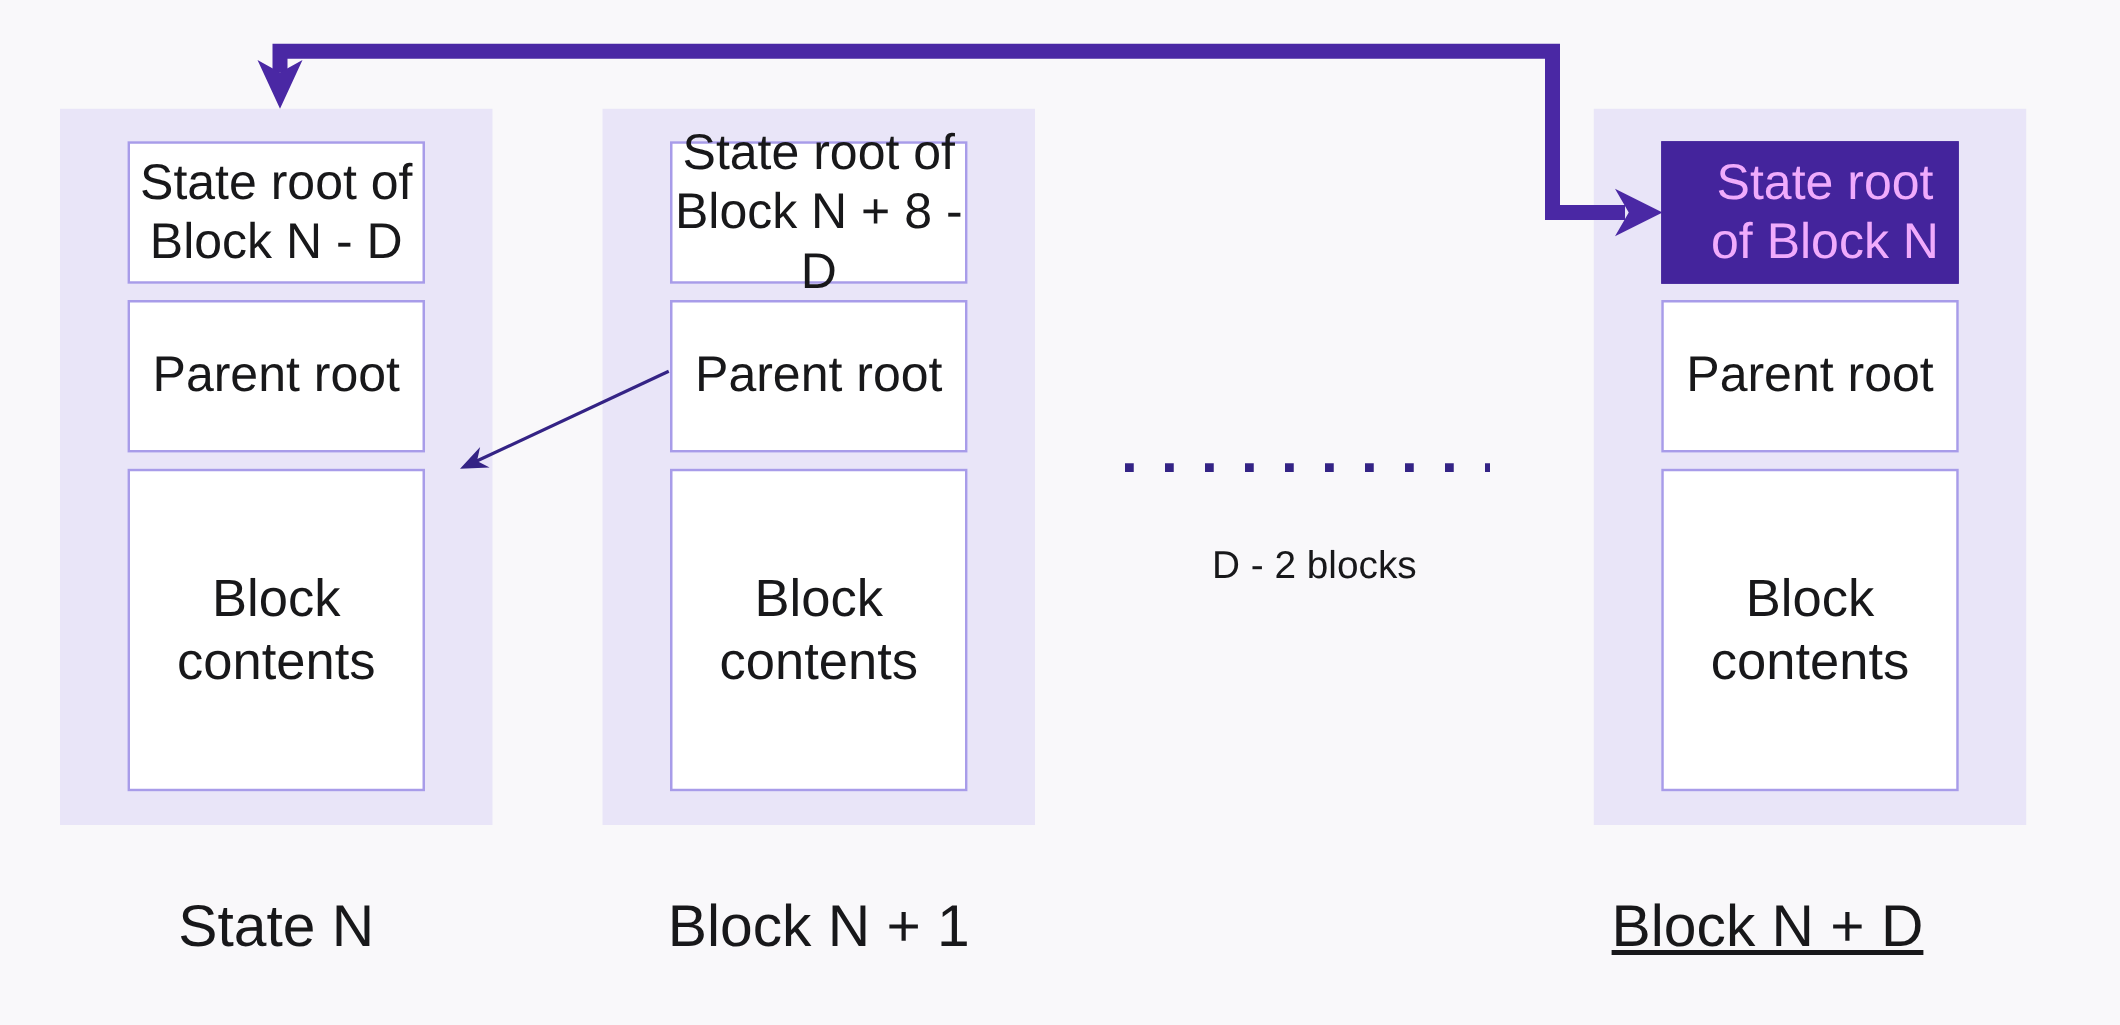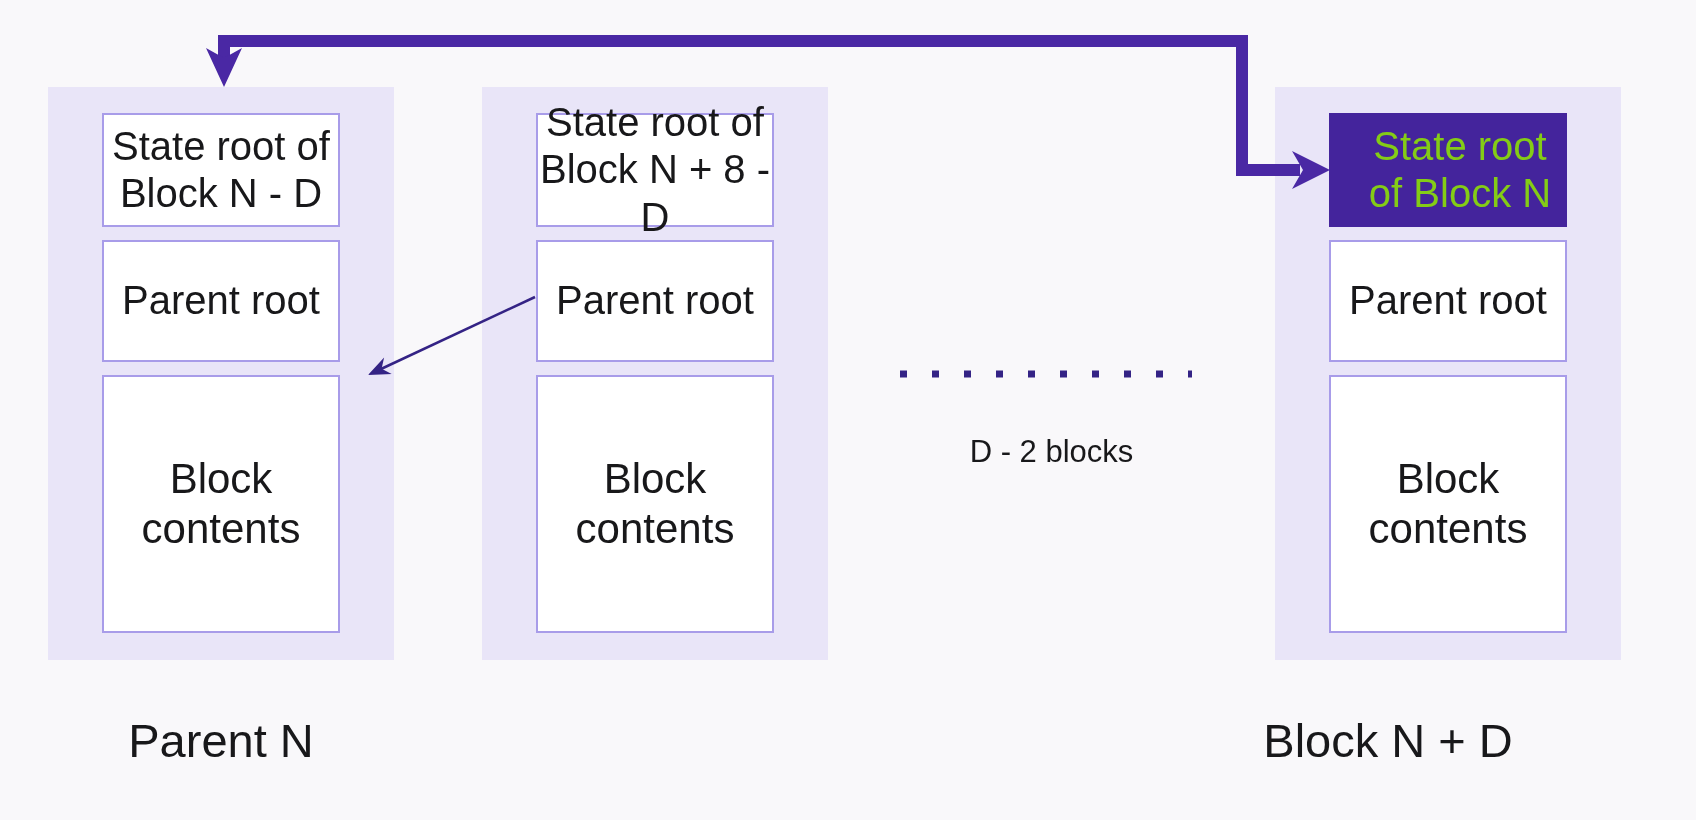--- a/index.html
+++ b/index.html
@@ -44,36 +44,36 @@
   }
   .box.small.parent { height: 122px; }
   .box.large {
     height: 258px;
     font-size: 42px;
     line-height: 1.2;
   }
   .box.highlight {
     background: var(--accent, #44249c);
     border-color: var(--accent, #44249c);
-    color: #84cc16;
+    color: #f0abfc;
     padding-left: 24px;
   }
 
   
   .block-label {
     position: absolute;
     top: 714px;
     width: 346px;
     text-align: center;
     font-size: 47px;
     line-height: 1.15;
   }
   .block-label.l0 { left: 48px; }
   .block-label.l1 { left: 482px; }
-  .block-label.l2 { left: 1215px; }
+  .block-label.l2 { left: 1241px; text-decoration: underline; }
 
   
   .gap-label {
     position: absolute;
     left: 828px;
     top: 434px;
     width: 447px;
     text-align: center;
     font-size: 31px;
     line-height: 1.15;
@@ -123,21 +123,22 @@
     <div class="box small parent">Parent root</div>
     <div class="box large">Block contents</div>
   </section>
 
   <section class="container c2">
     <div class="box small highlight">State root of Block N</div>
     <div class="box small parent">Parent root</div>
     <div class="box large">Block contents</div>
   </section>
 
-  <div class="block-label l0">Parent N</div>
+  <div class="block-label l0">State N</div>
+  <div class="block-label l1">Block N + 1</div>
   <div class="block-label l2">Block N + D</div>
 
   <div class="gap-label">D - 2 blocks</div>
 
   <svg class="overlay" viewBox="0 0 1696 820">
 
     <path class="thick-arrow-path" d="M 224 58 L 224 41 L 1242 41 L 1242 170 L 1300 170"></path>
     <polygon class="thick-arrow-head" points="224,87 242,48 224,58 206,48"></polygon>
     <polygon class="thick-arrow-head" points="1330,170 1292,151 1303,170 1292,189"></polygon>
 

